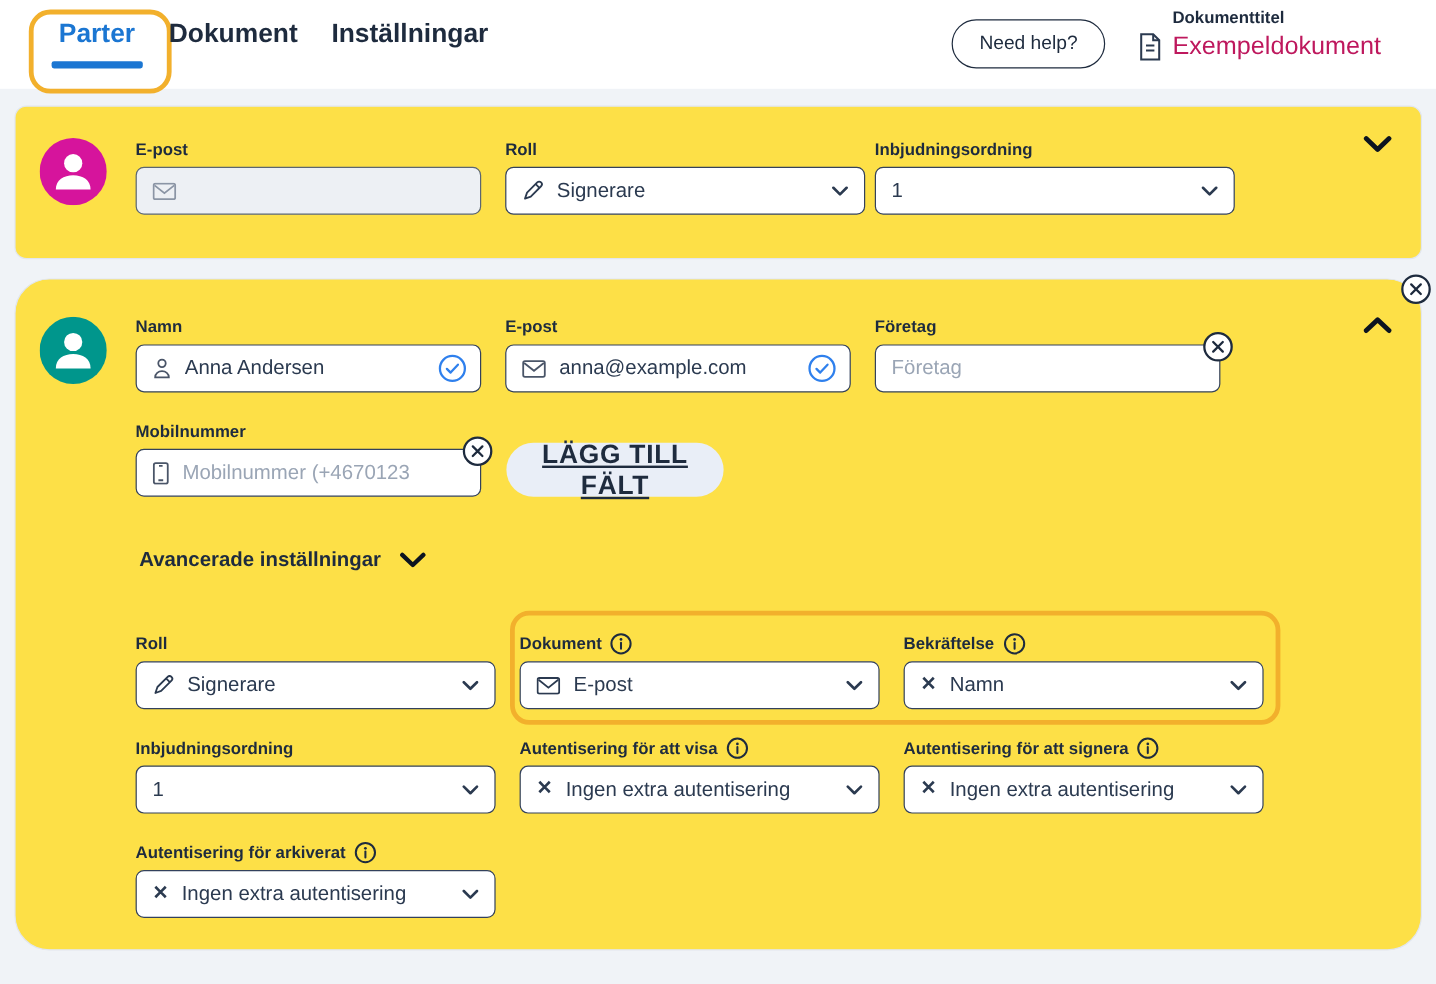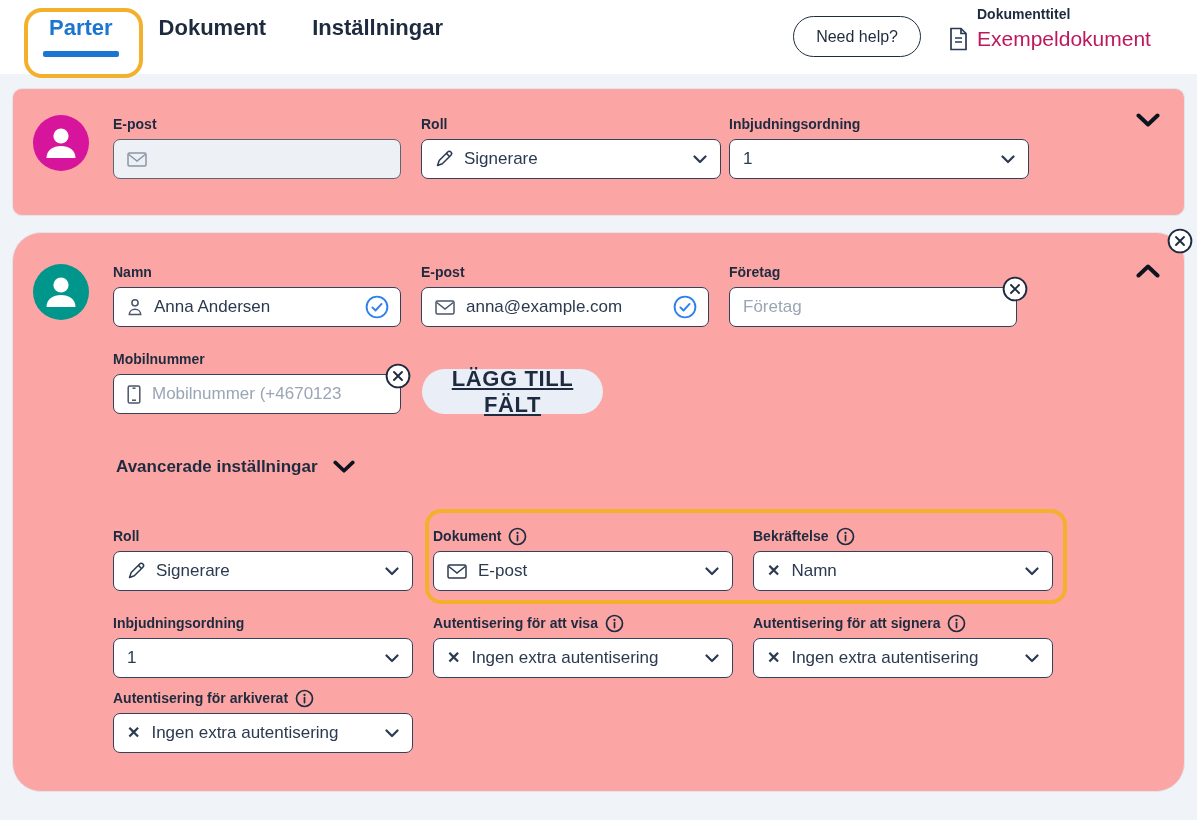--- a/index.html
+++ b/index.html
@@ -1,32 +1,32 @@
 <!DOCTYPE html>
 <html><head>
 <meta charset="utf-8">
 <style>
   html,body{margin:0;padding:0;background:#f0f3f7;font-family:"Liberation Sans",sans-serif;}
   .canvas{position:relative;width:1197px;height:820px;background:#f0f3f7;overflow:hidden;color:#1e2b3e;}
 
   
   .header{position:absolute;left:0;top:0;width:1197px;height:74px;background:#ffffff;}
-  .tabs{position:absolute;left:49px;top:0;height:55px;display:flex;align-items:center;gap:46px;}
+  .tabs{position:absolute;left:49px;top:0;height:55px;display:flex;align-items:center;gap:28px;}
   .tab{position:relative;font-size:22px;font-weight:700;color:#1e2b3e;cursor:pointer;white-space:nowrap;}
   .tab.active{color:#1b76d2;}
   .tab.active::after{content:"";position:absolute;left:-6px;right:-6px;bottom:-16px;height:6px;background:#1b76d2;border-radius:2px;}
   .tab-highlight{position:absolute;left:24px;top:8px;width:119px;height:70px;border:4px solid #f2b02c;border-radius:18px;box-sizing:border-box;pointer-events:none;background:transparent;}
   .header-right{position:absolute;right:22px;top:0;height:74px;display:flex;align-items:flex-start;gap:28px;}
   .help-btn{margin-top:16px;height:41px;padding:0 22px;border:1.6px solid #1e2b3e;border-radius:21px;background:#fff;font-family:inherit;font-size:16px;color:#1e2b3e;cursor:pointer;}
   .doc-title-block{padding-top:6px;min-width:226px;}
   .doc-title-label{font-size:14px;font-weight:700;color:#1e2b3e;margin-left:28px;}
   .doc-title-row{display:flex;align-items:center;gap:9px;margin-top:5px;font-size:21px;color:#be185d;}
 
   
-  .card{position:absolute;left:12px;width:1173px;background:#fca5a5;border:1px solid #e1e6ee;border-radius:10px;box-sizing:border-box;}
+  .card{position:absolute;left:12px;width:1173px;background:#fde047;border:1px solid #e1e6ee;border-radius:10px;box-sizing:border-box;}
   .card1{top:88px;height:128px;}
   .card2{top:232px;height:560px;border-radius:29px;}
 
   .avatar{position:absolute;width:56px;height:56px;}
   .f{position:absolute;}
   .f-label{display:flex;align-items:center;gap:7px;font-size:14px;font-weight:700;color:#1e2b3e;height:18px;margin-bottom:6px;white-space:nowrap;}
   .ctrl{position:relative;display:flex;align-items:center;gap:11px;height:40px;border:1.7px solid #33415c;border-radius:7px;background:#fff;box-sizing:border-box;padding:0 13px;font-size:17px;color:#2b3a50;}
   .ctrl .chev{margin-left:auto;flex:0 0 auto;}
   .ctrl input{border:none;outline:none;background:transparent;font-family:inherit;font-size:17px;color:#2b3a50;flex:1 1 auto;min-width:0;padding:0;}
   .ctrl input::placeholder{color:#9aa5b5;}
@@ -360,21 +360,21 @@
         <span class="x-pre">✕</span>
         <span class="val">Ingen extra autentisering</span>
         <span class="chev icon">
           <svg width="14" height="9" viewBox="0 0 14 9" fill="none" stroke="#2b3a50" stroke-width="2.2" stroke-linecap="round" stroke-linejoin="round">
               <path d="M1.5 1.5l5.5 5.5 5.5-5.5"></path>
             </svg>
         </span>
       </div>
     </div>
 
-    <div class="f" style="left:100px;top:456px;width:300px;">
+    <div class="f" style="left:100px;top:468px;width:300px;">
       <div class="f-label">
         <span>Autentisering för arkiverat</span>
         <span class="icon">
           <svg width="19" height="19" viewBox="0 0 19 19" fill="none">
               <circle cx="9.5" cy="9.5" r="8" stroke="#1e2b3e" stroke-width="1.7"></circle>
               <circle cx="9.5" cy="5.9" r="1.15" fill="#1e2b3e"></circle>
               <path d="M9.5 8.6v5" stroke="#1e2b3e" stroke-width="1.7" stroke-linecap="round"></path>
             </svg>
         </span>
       </div>

